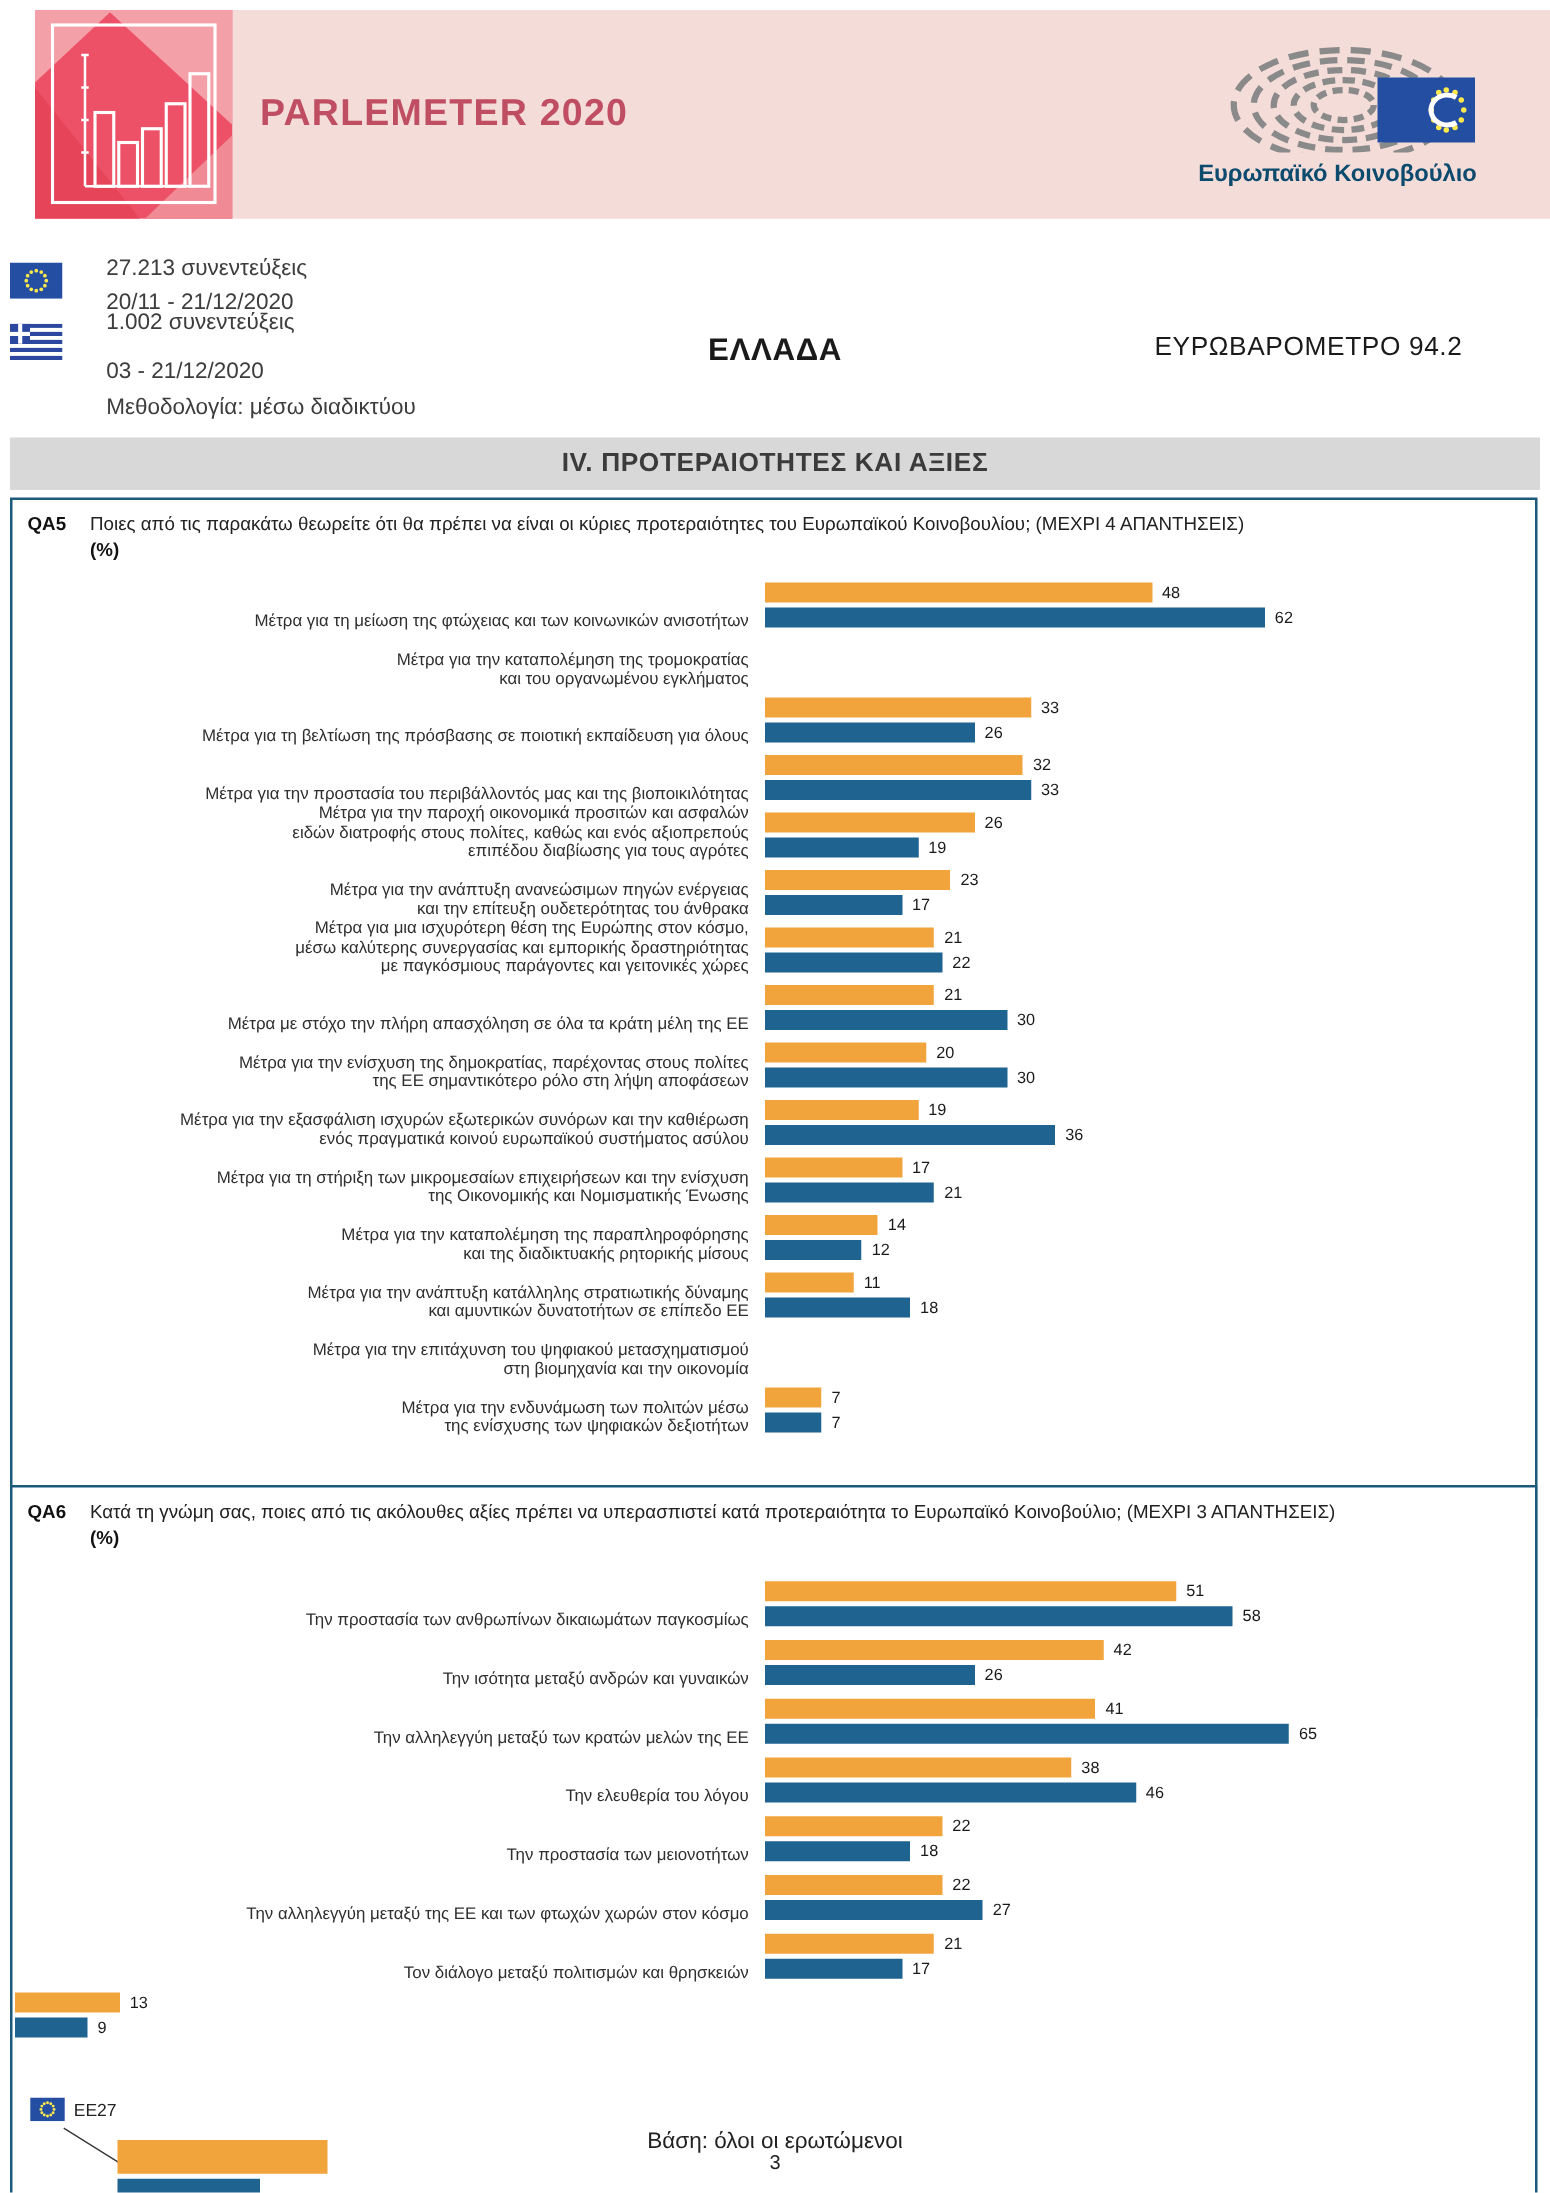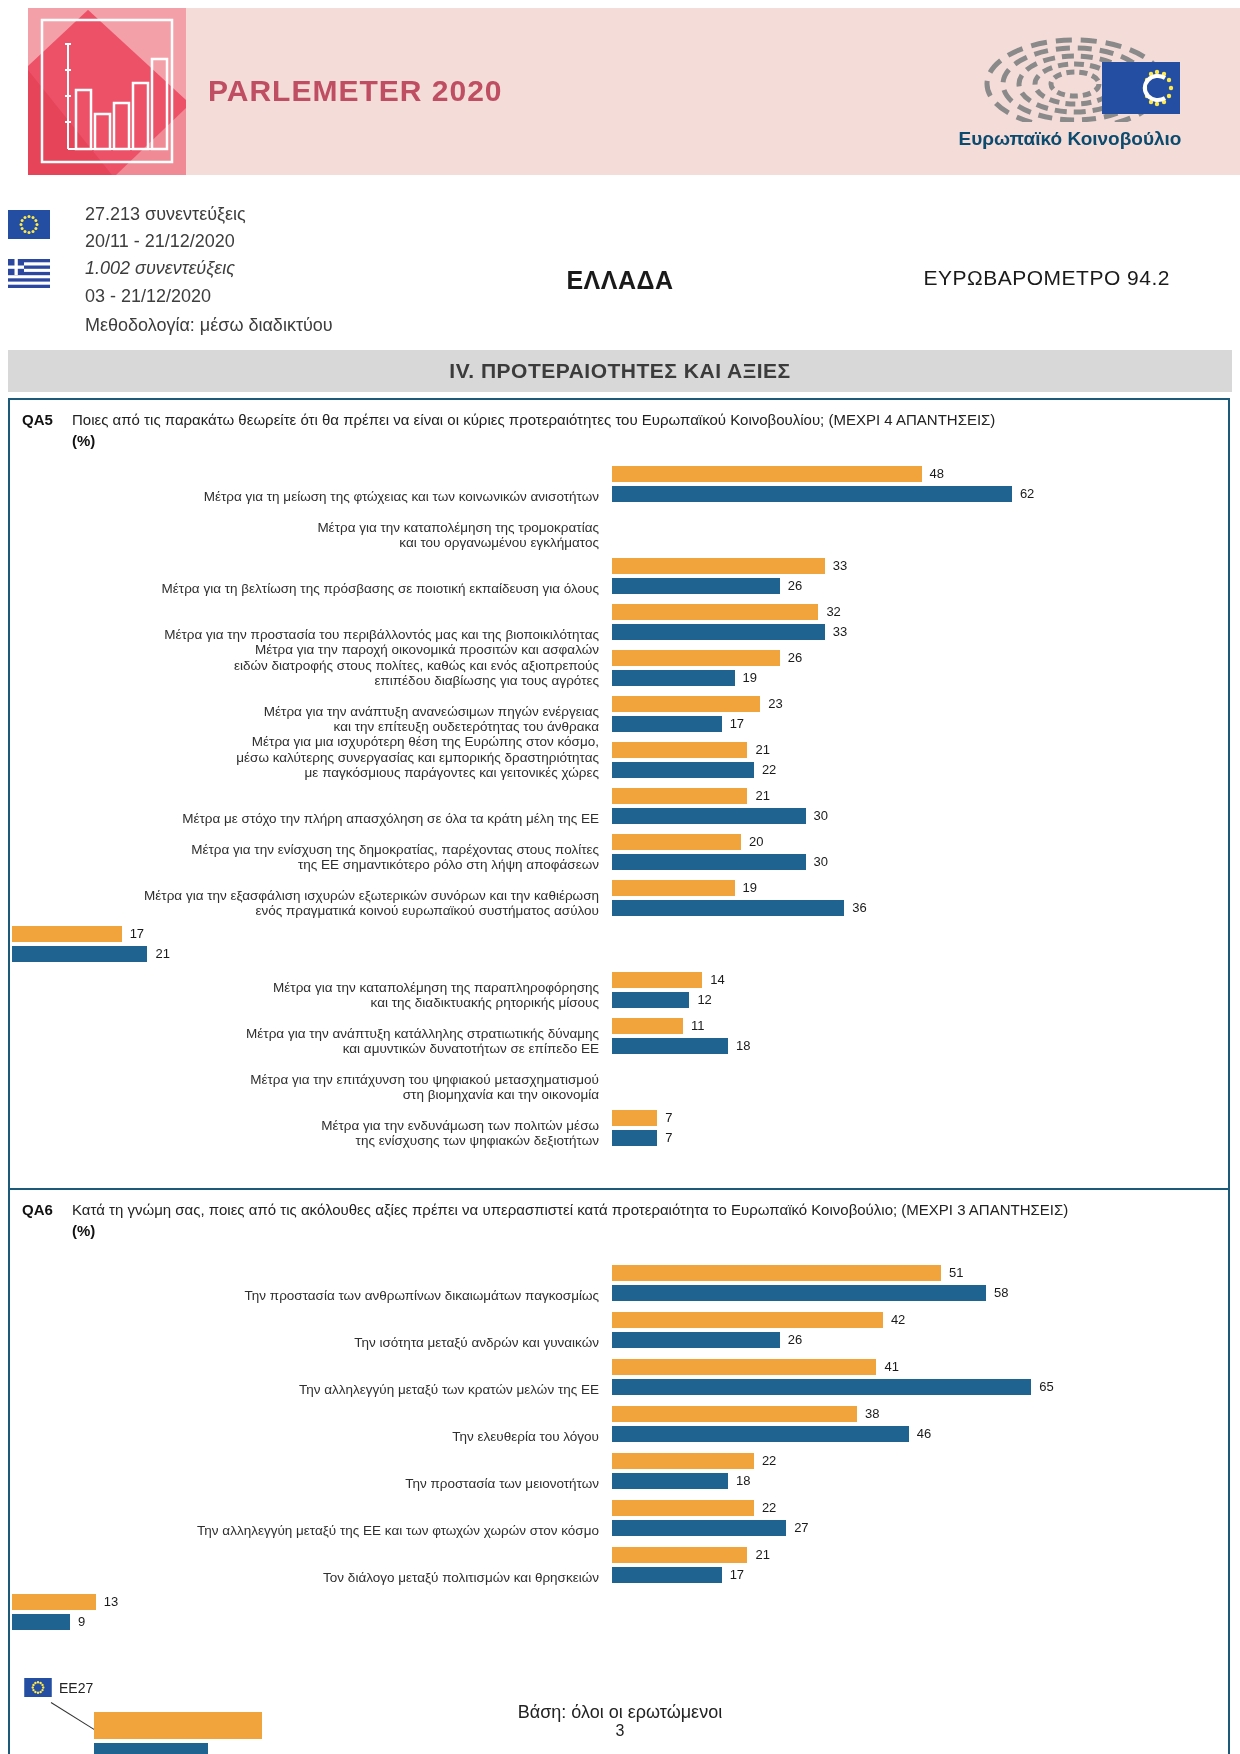--- a/index.html
+++ b/index.html
@@ -12,21 +12,21 @@
   .banner-title { position: absolute; left: 180px; top: 66px; font-size: 30px; font-weight: bold;
                   color: #BF4E62; letter-spacing: 1px; }
   .ep-logo-wrap { position: absolute; right: 40px; top: 14px; width: 260px; text-align: center; }
   .ep-caption { font-size: 19px; color: #0c4a6e; font-weight: bold; margin-top: 2px; }
 
   
   .flag { display: inline-block; }
   .flag-eu-info { position: absolute; left: 8px; top: 210px; }
   .flag-el-info { position: absolute; left: 8px; top: 259px; }
   .info-line { position: absolute; left: 85px; font-size: 18px; color: #3D3D3D; }
-  .il1 { top: 204px; } .il2 { top: 231px; } .il3 { top: 258px; font-style: italic; } .il4 { top: 286px; }
+  .il1 { top: 204px; } .il2 { top: 231px; } .il3 { top: 247px; } .il4 { top: 286px; }
   .methodology { position: absolute; left: 85px; top: 315px; font-size: 18px; color: #3D3D3D; }
   .country { position: absolute; left: 0; right: 0; top: 266px; text-align: center;
              font-size: 25px; font-weight: bold; color: #1A1A1A; letter-spacing: .5px; }
   .survey { position: absolute; right: 70px; top: 266px; font-size: 21px; color: #1A1A1A; letter-spacing: .5px; }
 
   
   .section-bar { position: absolute; left: 8px; right: 8px; top: 350px; height: 42px;
                  background: #D8D8D8; text-align: center; line-height: 42px;
                  font-size: 21px; font-weight: bold; color: #3B3B3B; letter-spacing: .5px; }
 
@@ -300,20 +300,22 @@
               <div class="cbar" style="width: 122.55px; background: rgb(242, 164, 60);"></div>
               <span class="cval">19</span>
             </div>
             <div class="cline">
               <div class="cbar" style="width: 232.2px; background: rgb(31, 99, 145);"></div>
               <span class="cval">36</span>
             </div>
           </div>
         </div>
         <div class="crow">
+          <div class="clbl">Μέτρα για τη στήριξη των μικρομεσαίων επιχειρήσεων και την ενίσχυση
+της Οικονομικής και Νομισματικής Ένωσης</div>
           <div class="cbars">
             <div class="cline">
               <div class="cbar" style="width: 109.65px; background: rgb(242, 164, 60);"></div>
               <span class="cval">17</span>
             </div>
             <div class="cline">
               <div class="cbar" style="width: 135.45px; background: rgb(31, 99, 145);"></div>
               <span class="cval">21</span>
             </div>
           </div>

